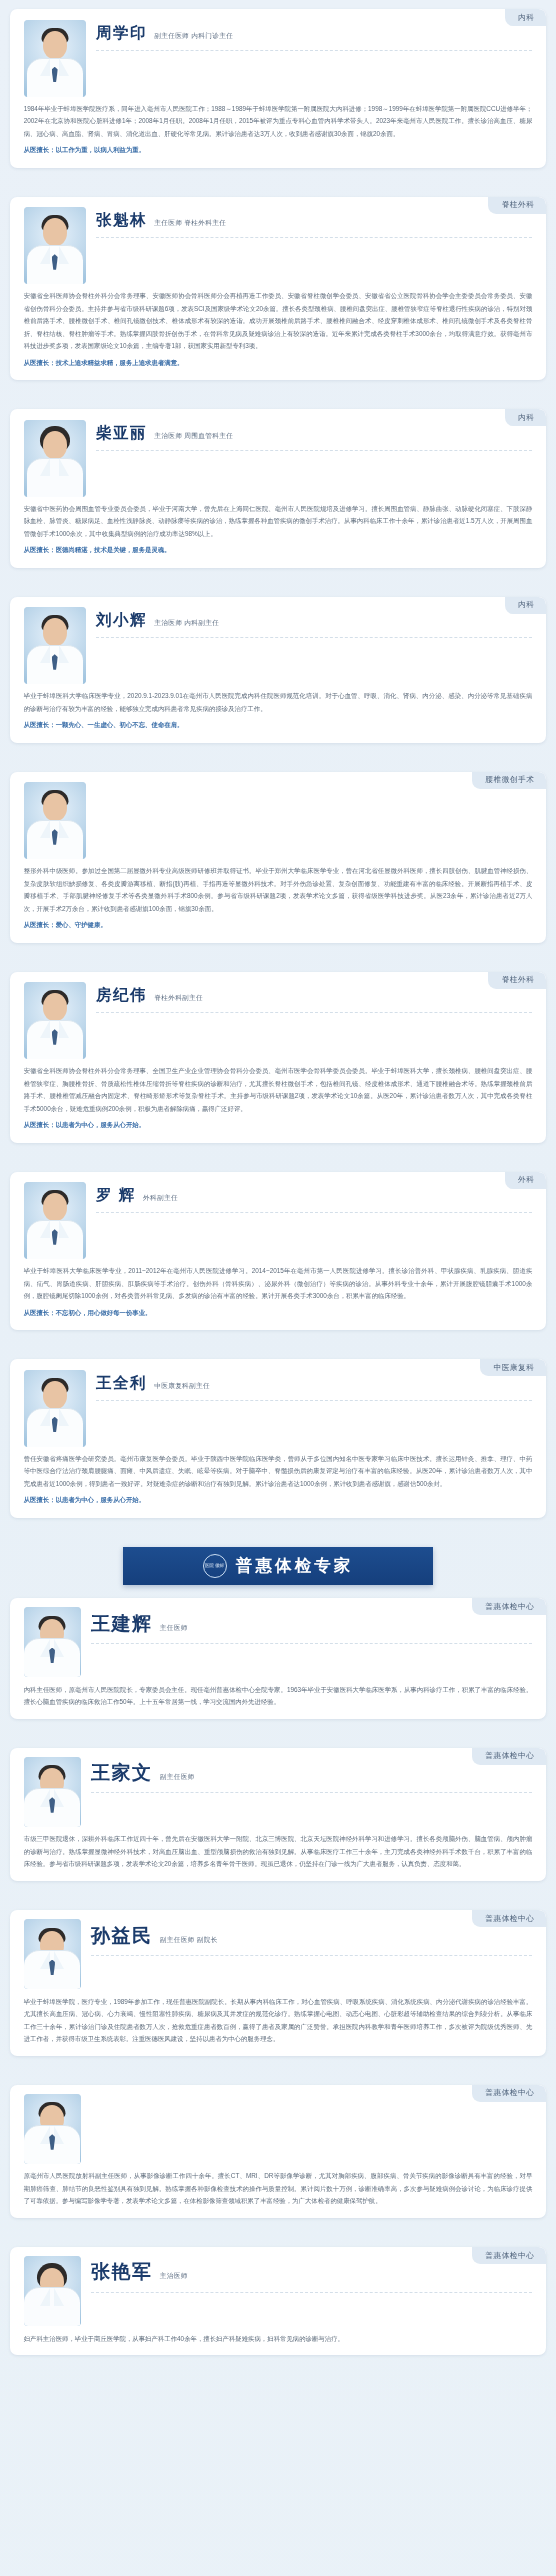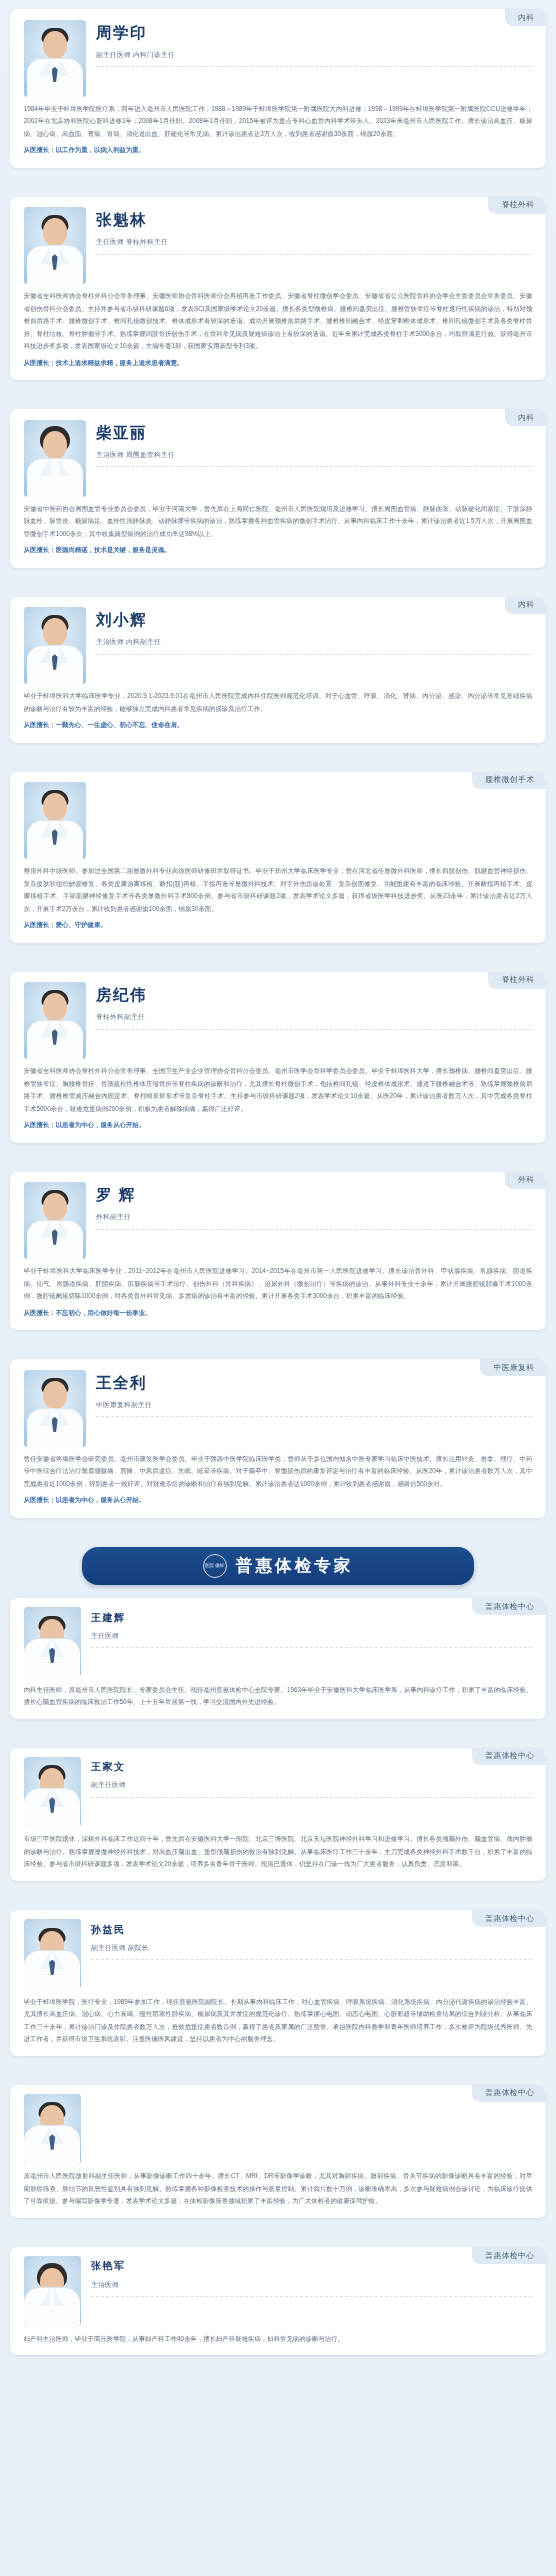--- a/index.html
+++ b/index.html
@@ -112,21 +112,20 @@
   }
   .photo.female .body { background: #fafcfe; }
 
   .name-block { flex: 1; padding-top: 3.1px; }
   .name-row {
     display: flex;
     align-items: baseline;
     gap: 7.2px;
     border-bottom: 0.5px dashed #d4dfe9;
     padding-bottom: 6.2px;
-    flex-direction: column;
   }
   .dname {
     font-size: 15.5px;
     font-weight: bold;
     color: #1b3b6b;
     letter-spacing: 1.5px;
   }
   .dtitle {
     font-size: 6.7px;
     color: #5a6b80;
@@ -146,23 +145,23 @@
     color: #3a6ea8;
     font-weight: bold;
   }
   .body-text {
     margin-top: 6.2px;
   }
 
   
   .banner {
     margin: 17.5px auto 13.4px auto;
-    width: 392px;
+    width: 310px;
     height: 38px;
-    border-radius: 16px;
+    border-radius: 0;
     background: linear-gradient(180deg,#1d4d8f 0%, #153f7c 100%);
     box-shadow: 0 2.1px 5.2px rgba(20,55,110,0.28);
     display: flex;
     align-items: center;
     justify-content: center;
     gap: 9.3px;
     position: relative;
   }
   .banner .seal {
     width: 24px; height: 24px;
@@ -178,21 +177,21 @@
   .banner .btitle {
     color: #ffffff;
     font-size: 16.5px;
     font-weight: bold;
     letter-spacing: 3.1px;
   }
 
   
   .card.compact { padding: 9.3px 13.4px 10.3px 13.4px; }
   .card.compact .photo { width: 57px; height: 70px; flex: 0 0 57px; }
-  .card.compact .dname { font-size: 10px; }
+  .card.compact .dname { font-size: 19px; }
 </style>
 </head>
 <body>
 
 <div class="page">
 
   <div>
 
     <div class="card">
       <div class="dept-tab">内科</div>

